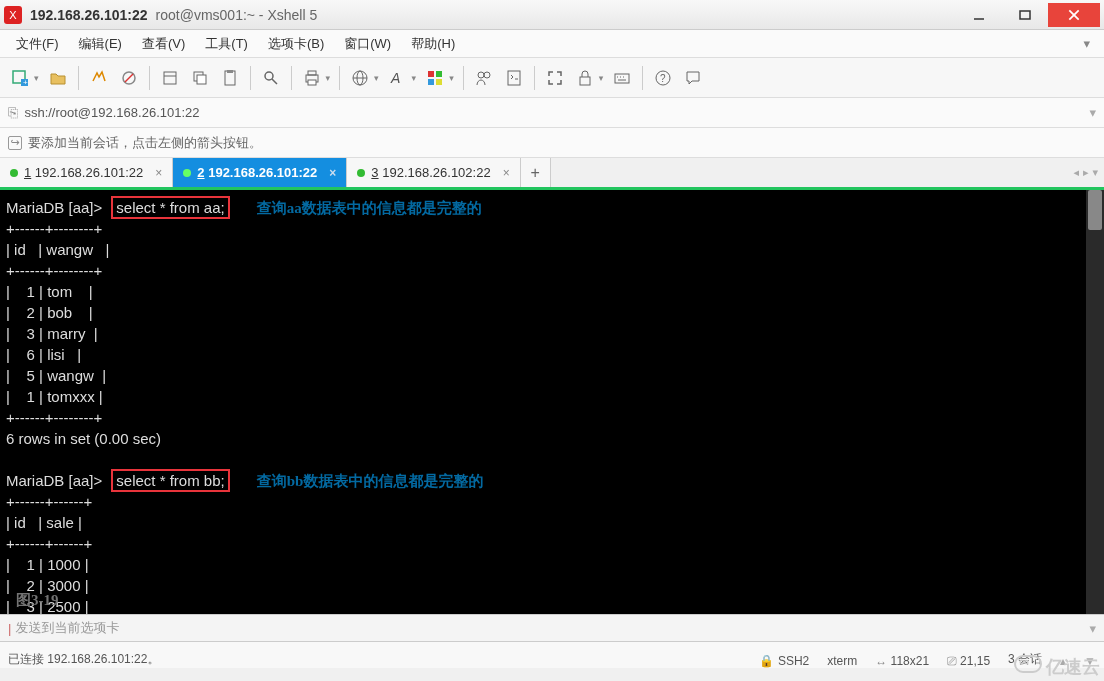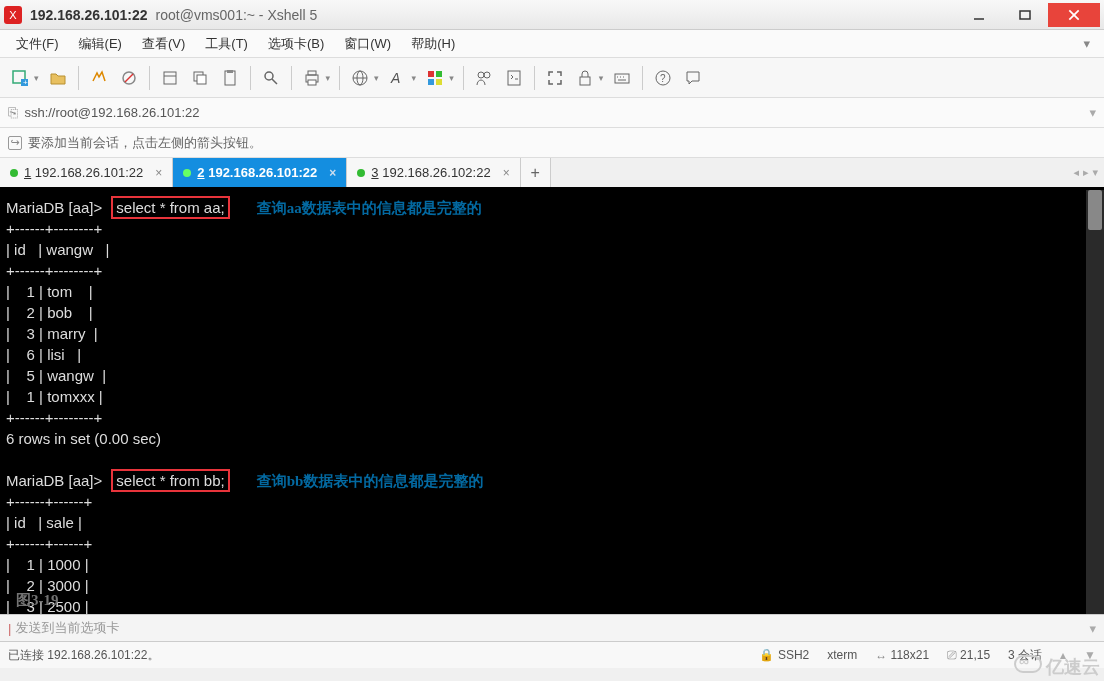--- a/index.html
+++ b/index.html
@@ -23,41 +23,41 @@
 .tbtn svg { width: 18px; height: 18px; }
 .tsep { width: 1px; height: 24px; background: #ccc; margin: 0 4px; }
 .tdrop { font-size: 9px; color: #888; margin-left: -2px; margin-right:3px; cursor:pointer; }
 
 .addressbar { height: 30px; background: #fafafa; display: flex; align-items: center; padding: 0 8px; border-bottom: 1px solid #ddd; font-size: 13px; color: #555; }
 .addressbar .aicon { margin-right: 6px; color:#888; }
 
 .tipbar { height: 30px; background: #fafafa; display: flex; align-items: center; padding: 0 8px; border-bottom: 1px solid #ddd; font-size: 13px; color: #666; }
 .tipbar .plus-icon { margin-right: 6px; color:#888; border:1px solid #999; width:14px;height:14px; font-size:11px; display:flex;align-items:center;justify-content:center; border-radius:2px;}
 
-.tabbar { height: 32px; background: #f0f0f0; display: flex; align-items: stretch; border-bottom: 3px solid #000000; }
+.tabbar { height: 32px; background: #f0f0f0; display: flex; align-items: stretch; border-bottom: 3px solid #22c55e; }
 .tab { display: flex; align-items: center; padding: 0 10px; font-size: 13px; color: #333; border-right: 1px solid #ccc; background:#f7f7f7; cursor:pointer; gap:6px; }
 .tab.active { background: #148ee0; color: #fff; font-weight: bold; justify-content: space-between; }
 .tab .dot { width: 8px; height: 8px; border-radius: 50%; background: #3b3; }
 .tab.active .dot { background: #6f6; }
 .tab .close-x { font-size: 12px; color: #888; margin-left: 6px; cursor:pointer; }
 .tab.active .close-x { color: #cde; }
 .tab-add { width: 30px; display:flex; align-items:center; justify-content:center; background:#f7f7f7; border-right:1px solid #ccc; font-size:16px; color:#666; cursor:pointer; }
 .tab-nav { margin-left:auto; display:flex; align-items:center; padding:0 6px; color:#aaa; font-size:11px; gap:4px;}
 .tab-nav span{cursor:pointer;}
 
 .terminal { background: #000; color: #ddd; font-family: "Consolas", "Courier New", monospace; font-size: 15px; line-height: 19px; padding: 6px 6px; height: 424px; position: relative; white-space: pre; overflow:hidden; }
 .terminal .scrollbar { position:absolute; right:0; top:0; width:18px; height:100%; background:#2a2a2a; }
 .terminal .scrollbar .thumb { position:absolute; left:2px; right:2px; top:0; height:40px; background:#888; border-radius:2px; }
 .hlbox { border: 2px solid #e8343b; display:inline-block; padding:0 3px; }
 .anno { color: #0369a1; font-weight: bold; font-family:"Microsoft YaHei"; font-size:15px; }
 .fig-label { position:absolute; left:16px; bottom:4px; color:#737373; font-weight:bold; font-family:"Microsoft YaHei"; font-size:15px; }
 
 .inputbar { height: 28px; background: #f4f4f4; display: flex; align-items: center; padding: 0 8px; font-size: 13px; color: #999; border-top:1px solid #ccc; border-bottom:1px solid #ccc; }
 
-.statusbar { height: 26px; background: #f8f8f8; display: flex; align-items: center; padding: 0 8px; font-size: 12px; color: #555; gap: 18px; }
+.statusbar { height: 26px; background: #f8f8f8; display: flex; align-items: flex-end; padding: 0 8px; font-size: 12px; color: #555; gap: 18px; }
 .statusbar .sfill { flex:1; }
 .statusbar .sicon { color:#888; }
 .statusbar .sarrow { color:#aaa; cursor:pointer; }
 
 .watermark { position:absolute; right:4px; bottom:2px; font-size:18px; color:#ccc; font-weight:bold; display:flex; gap:4px; }
 .watermark .cloud { width:28px; height:18px; border:2px solid #ccc; border-radius:10px; position:relative; }
 .watermark .cloud::before { content:"∞"; position:absolute; left:3px; top:-4px; font-size:14px; color:#ccc; }
 </style>
 </head>
 <body>

